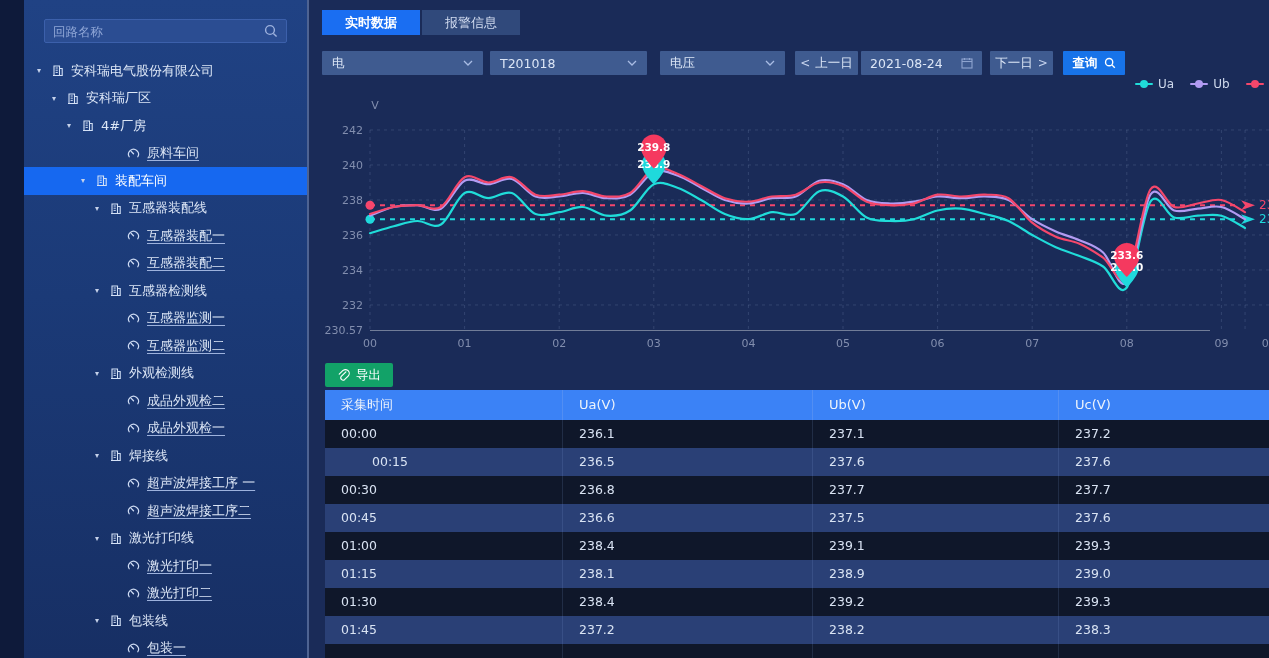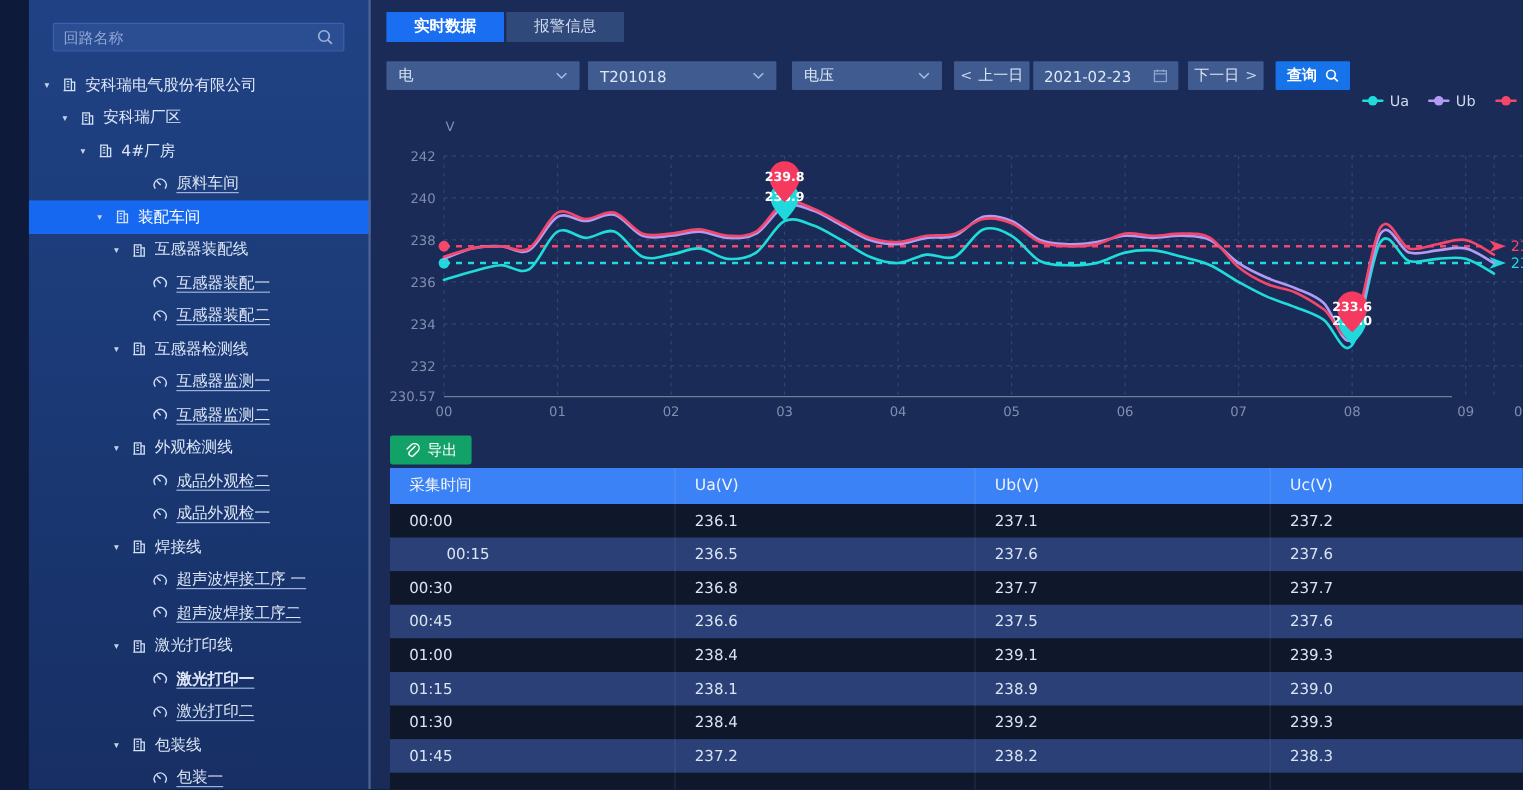--- a/index.html
+++ b/index.html
@@ -257,21 +257,21 @@
           <span class="tree-ico">
             <svg width="13" height="13" viewBox="0 0 13 13">
               <path d="M3 11.5 V2 H8.5 V11.5 M8.5 4.5 H11.2 V11.5 M2 11.5 H11.8" fill="none" stroke="#d4e1f6" stroke-width="1.1"></path>
               <line x1="4.6" y1="4" x2="6.8" y2="4" stroke="#d4e1f6" stroke-width="1"></line>
               <line x1="4.6" y1="6.2" x2="6.8" y2="6.2" stroke="#d4e1f6" stroke-width="1"></line>
               <line x1="4.6" y1="8.4" x2="6.8" y2="8.4" stroke="#d4e1f6" stroke-width="1"></line>
             </svg>
           </span>
           <span class="lbl">激光打印线</span>
         </div>
-        <div class="tree-row leaf" style="padding-left: 103px; font-weight: bold;">
+        <div class="tree-row leaf" style="padding-left: 103px;">
           <span class="tree-ico">
             <svg width="13" height="13" viewBox="0 0 13 13">
               <path d="M2.2 9.8 A5 5 0 1 1 10.8 9.8" fill="none" stroke="#cfdcf4" stroke-width="1.2" stroke-linecap="round"></path>
               <line x1="6.5" y1="6.8" x2="4.2" y2="4.4" stroke="#cfdcf4" stroke-width="1.3" stroke-linecap="round"></line>
             </svg>
           </span>
           <span class="lbl">激光打印一</span>
         </div>
         <div class="tree-row leaf" style="padding-left: 103px;">
           <span class="tree-ico">
@@ -328,21 +328,21 @@
       <svg width="10" height="6" viewBox="0 0 10 6">
           <polyline points="1,1 5,5 9,1" fill="none" stroke="#a9bce4" stroke-width="1.3"></polyline>
         </svg>
     </div>
 
     <div class="ctl btn" style="left:484px;width:63px;">
       <span class="chev">&lt;</span>
       <span>上一日</span>
     </div>
     <div class="ctl datebox" style="left:550px;width:121px;">
-      <span>2021-02-23</span>
+      <span>2021-08-24</span>
       <svg width="12" height="12" viewBox="0 0 12 12">
         <rect x="1" y="2" width="10" height="9" fill="none" stroke="#8ea4cf" stroke-width="1.1"></rect>
         <line x1="1" y1="4.5" x2="11" y2="4.5" stroke="#8ea4cf" stroke-width="1.1"></line>
         <line x1="3.5" y1="1" x2="3.5" y2="3" stroke="#8ea4cf" stroke-width="1.1"></line>
         <line x1="8.5" y1="1" x2="8.5" y2="3" stroke="#8ea4cf" stroke-width="1.1"></line>
       </svg>
     </div>
     <div class="ctl btn" style="left:679px;width:63px;">
       <span>下一日</span>
       <span class="chev">&gt;</span>

